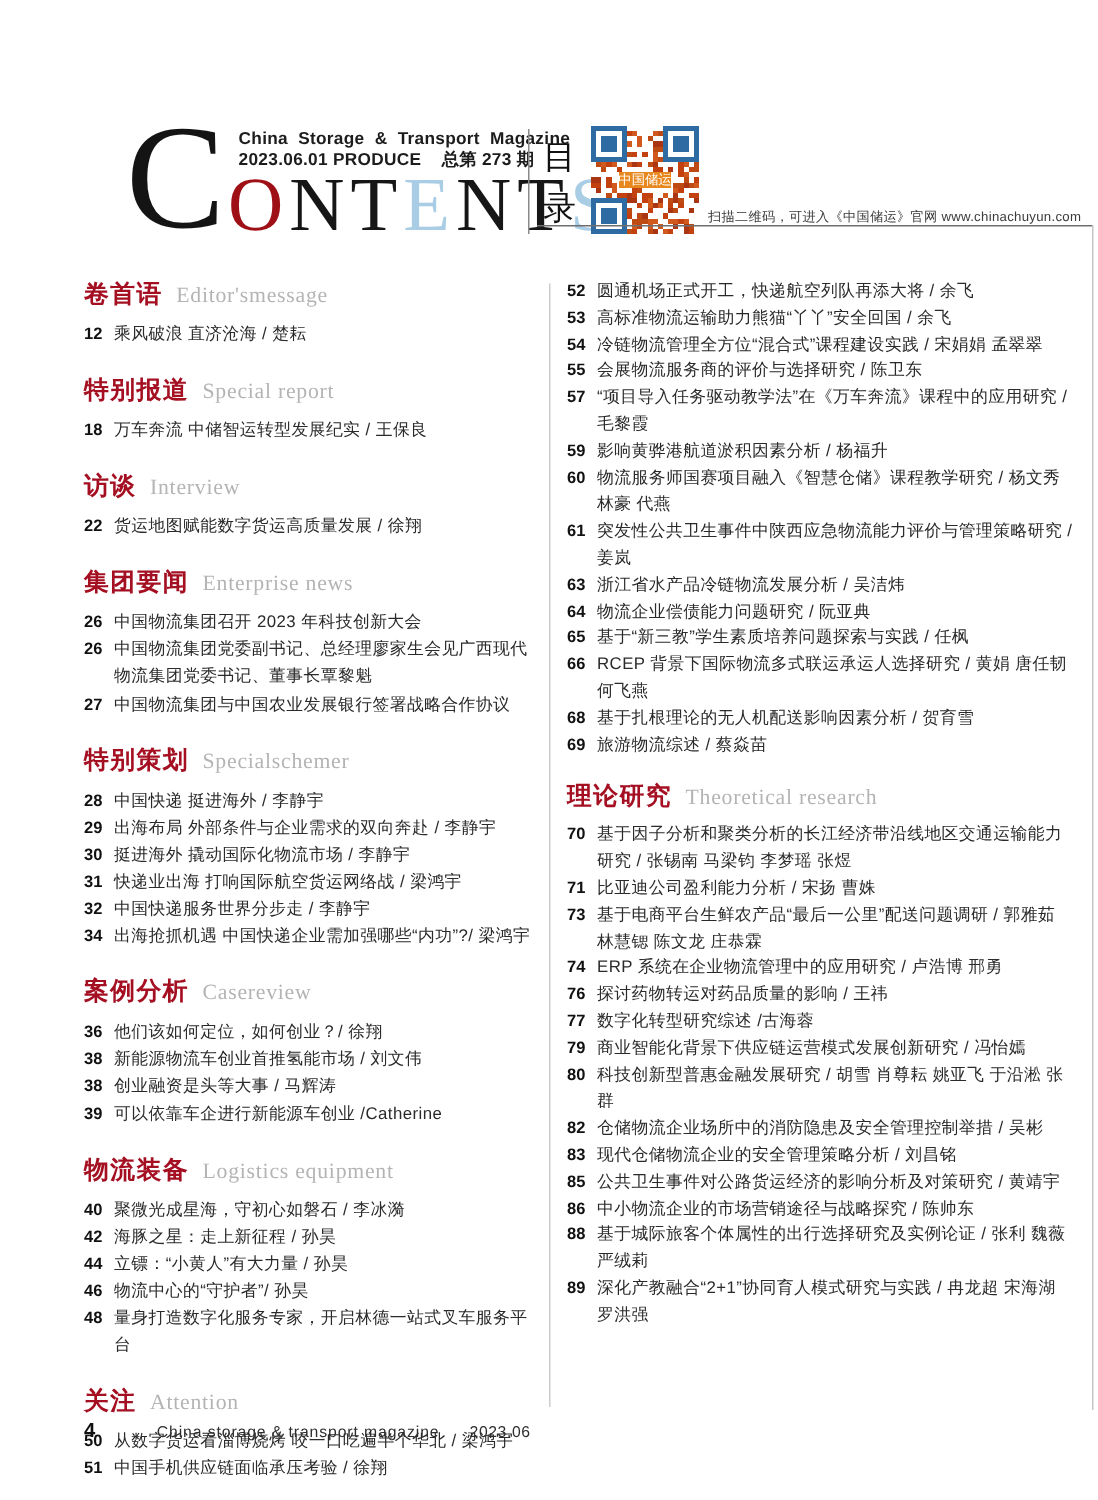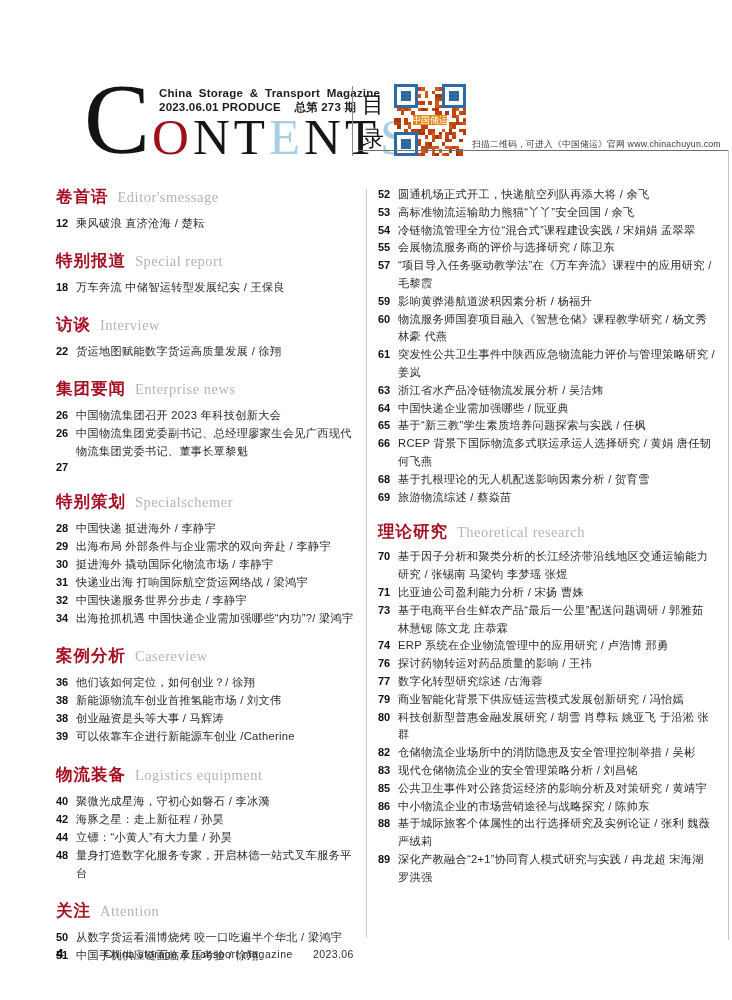--- a/index.html
+++ b/index.html
@@ -238,20 +238,21 @@
         <div class="entry">
           <span class="num">26</span>
           <span class="etitle">中国物流集团召开 2023 年科技创新大会</span>
         </div>
         <div class="entry">
           <span class="num">26</span>
           <span class="etitle">中国物流集团党委副书记、总经理廖家生会见广西现代物流集团党委书记、董事长覃黎魁</span>
         </div>
         <div class="entry">
           <span class="num">27</span>
+          <span class="etitle">中国物流集团与中国农业发展银行签署战略合作协议</span>
         </div>
       </div>
       <div class="section">
         <div class="sec-head"><span class="sec-cn">特别策划</span><span class="sec-en">Specialschemer</span></div>
         <div class="entry">
           <span class="num">28</span>
           <span class="etitle">中国快递 挺进海外 / 李静宇</span>
         </div>
         <div class="entry">
           <span class="num">29</span>
@@ -301,20 +302,24 @@
         </div>
         <div class="entry">
           <span class="num">42</span>
           <span class="etitle">海豚之星：走上新征程 / 孙昊</span>
         </div>
         <div class="entry">
           <span class="num">44</span>
           <span class="etitle">立镖：“小黄人”有大力量 / 孙昊</span>
         </div>
         <div class="entry">
+          <span class="num">46</span>
+          <span class="etitle">物流中心的“守护者”/ 孙昊</span>
+        </div>
+        <div class="entry">
           <span class="num">48</span>
           <span class="etitle">量身打造数字化服务专家，开启林德一站式叉车服务平台</span>
         </div>
       </div>
       <div class="section">
         <div class="sec-head"><span class="sec-cn">关注</span><span class="sec-en">Attention</span></div>
         <div class="entry">
           <span class="num">50</span>
           <span class="etitle">从数字货运看淄博烧烤 咬一口吃遍半个华北 / 梁鸿宇</span>
         </div>
@@ -357,21 +362,21 @@
         <div class="entry">
           <span class="num">61</span>
           <span class="etitle">突发性公共卫生事件中陕西应急物流能力评价与管理策略研究 / 姜岚</span>
         </div>
         <div class="entry">
           <span class="num">63</span>
           <span class="etitle">浙江省水产品冷链物流发展分析 / 吴洁炜</span>
         </div>
         <div class="entry">
           <span class="num">64</span>
-          <span class="etitle">中国快递企业需加强哪些 / 阮亚典</span>
+          <span class="etitle">物流企业偿债能力问题研究 / 阮亚典</span>
         </div>
         <div class="entry">
           <span class="num">65</span>
           <span class="etitle">基于“新三教”学生素质培养问题探索与实践 / 任枫</span>
         </div>
         <div class="entry">
           <span class="num">66</span>
           <span class="etitle">RCEP 背景下国际物流多式联运承运人选择研究 / 黄娟 唐任韧 何飞燕</span>
         </div>
         <div class="entry">

